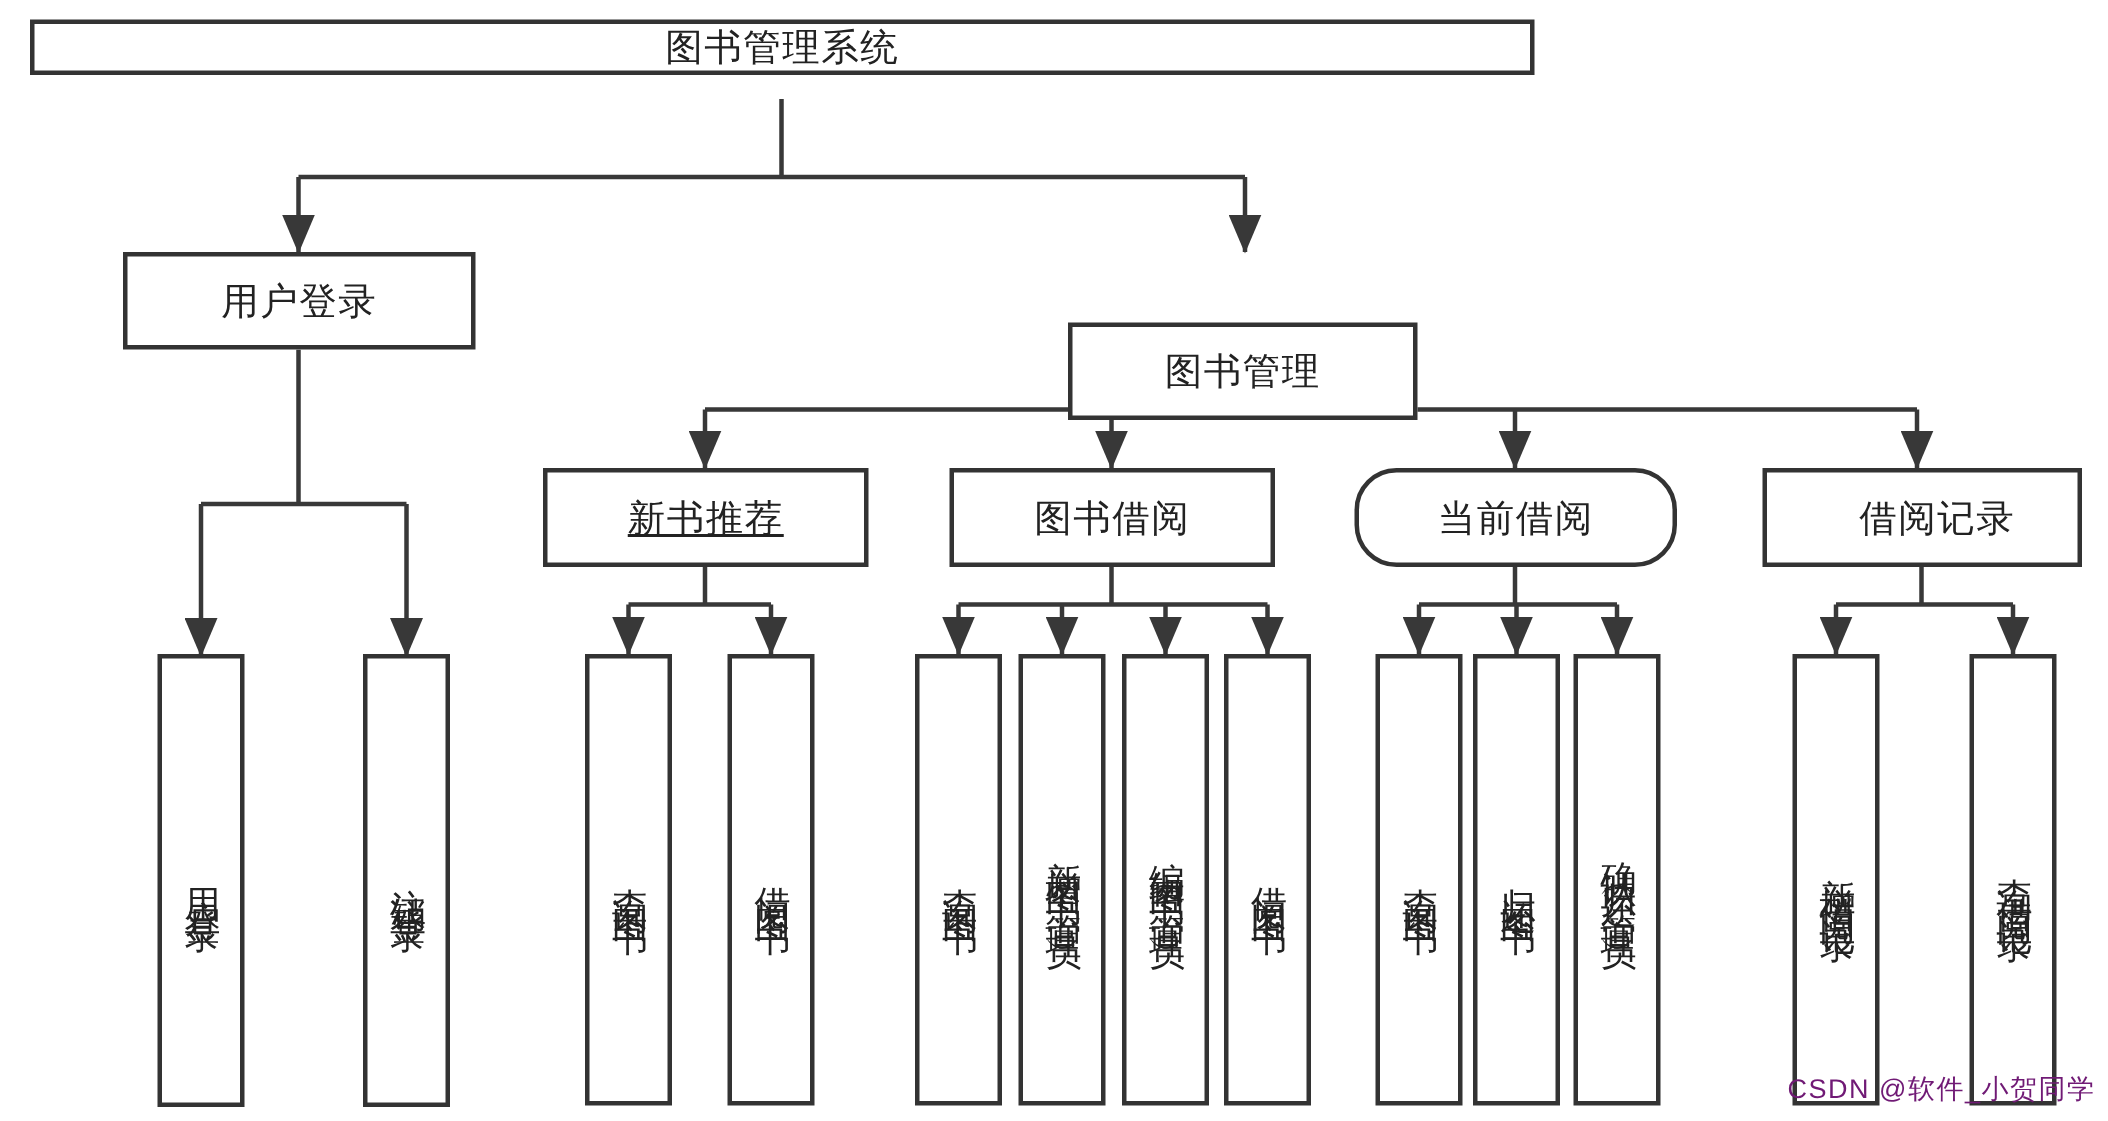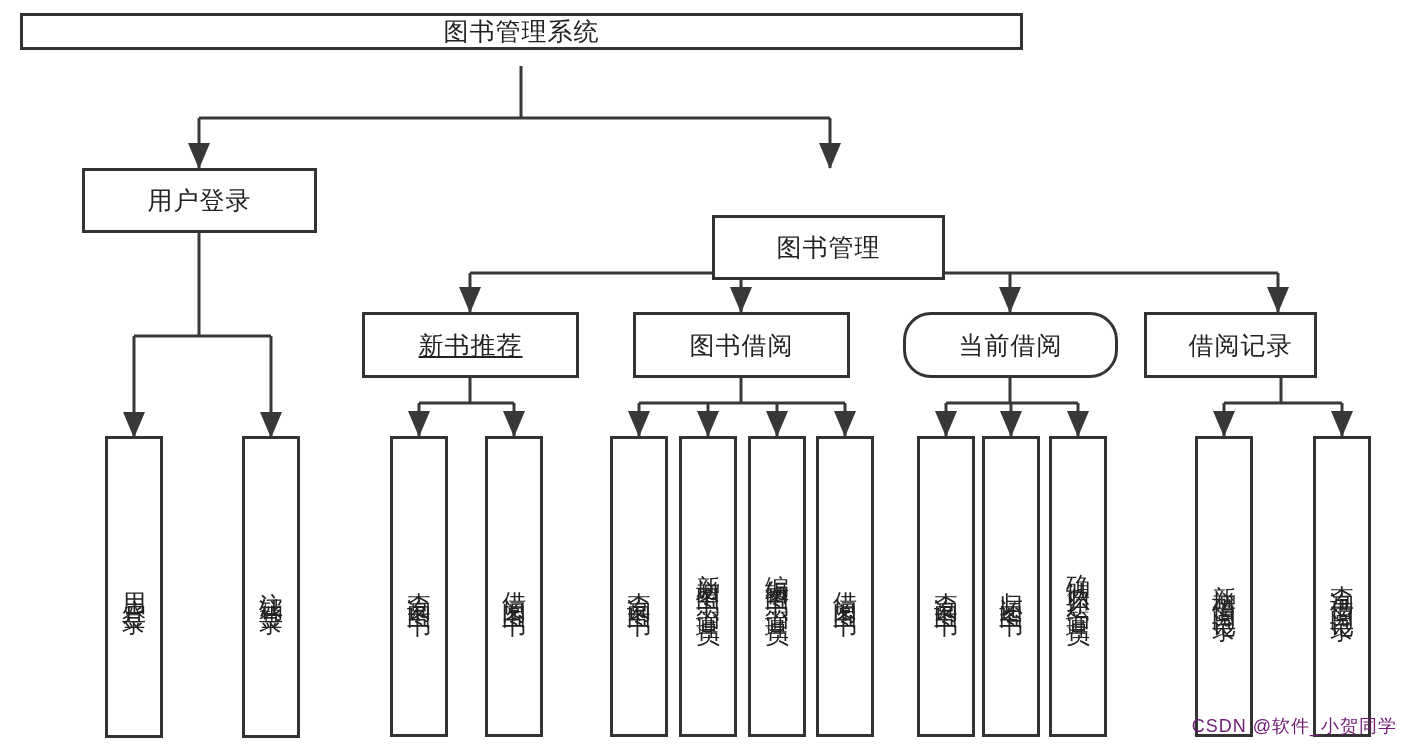--- a/index.html
+++ b/index.html
@@ -64,21 +64,21 @@
   </svg>
 
   <div class="box" style="left:20px; top:13px; width:1003px; height:37px;">图书管理系统</div>
 
   <div class="box" style="left:82px; top:168px; width:235px; height:65px;">用户登录</div>
   <div class="box" style="left:712px; top:168px; width:233px; height:65px;margin-top:47px;">图书管理</div>
 
   <div class="box" style="left:362px; top:312px; width:217px; height:66px;text-decoration:underline;">新书推荐</div>
   <div class="box" style="left:633px; top:312px; width:217px; height:66px;">图书借阅</div>
   <div class="box" style="left:903px; top:312px; width:215px; height:66px;border-radius:28px;">当前借阅</div>
-  <div class="box" style="left:1144px; top:312px; width:173px; height:66px;padding-left:20px;">借阅记录</div>
+  <div class="box" style="left:1175px; top:312px; width:213px; height:66px;padding-left:20px;">借阅记录</div>
 
   <div class="vbox" style="left:105px; top:436px; width:58px; height:302px;">
     <div class="vlabel">用户登录</div>
   </div>
   <div class="vbox" style="left:242px; top:436px; width:58px; height:302px;">
     <div class="vlabel">注销登录</div>
   </div>
 
   <div class="vbox" style="left:390px; top:436px; width:58px; height:301px;">
     <div class="vlabel">查询图书</div>

